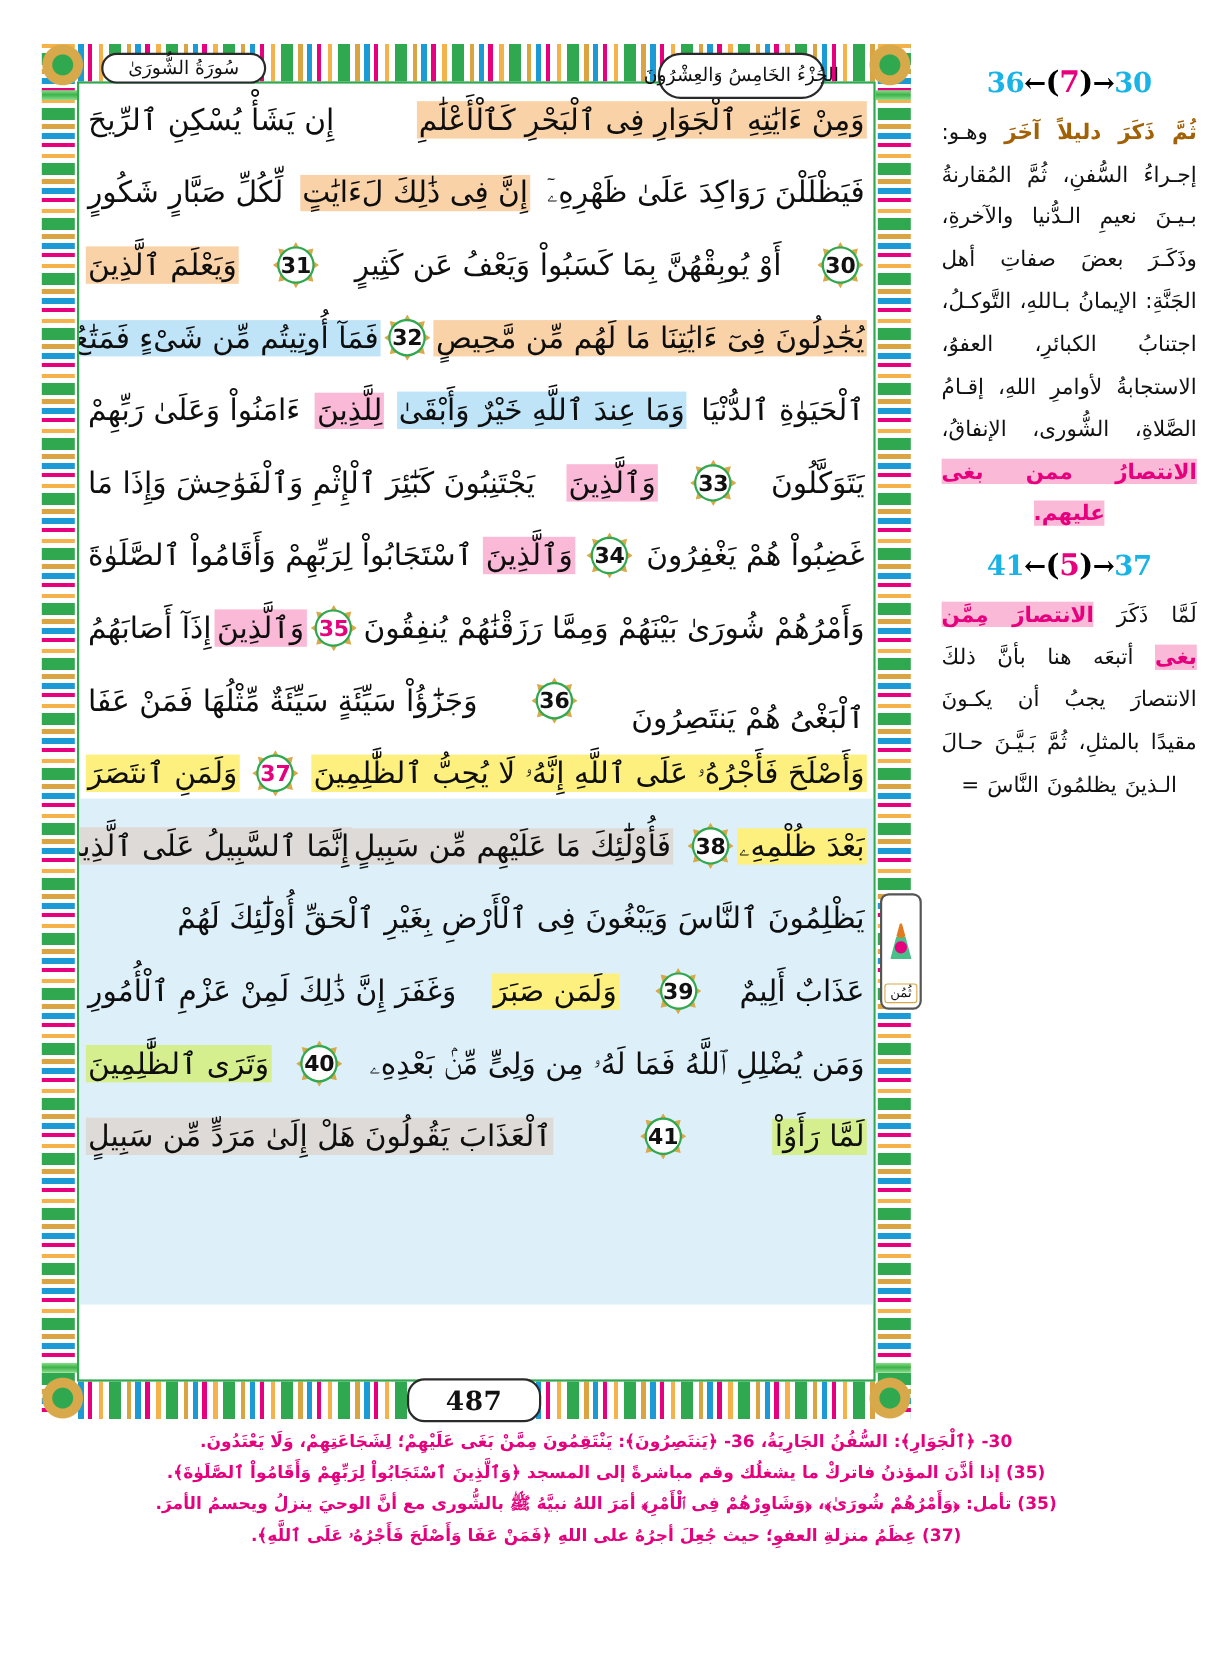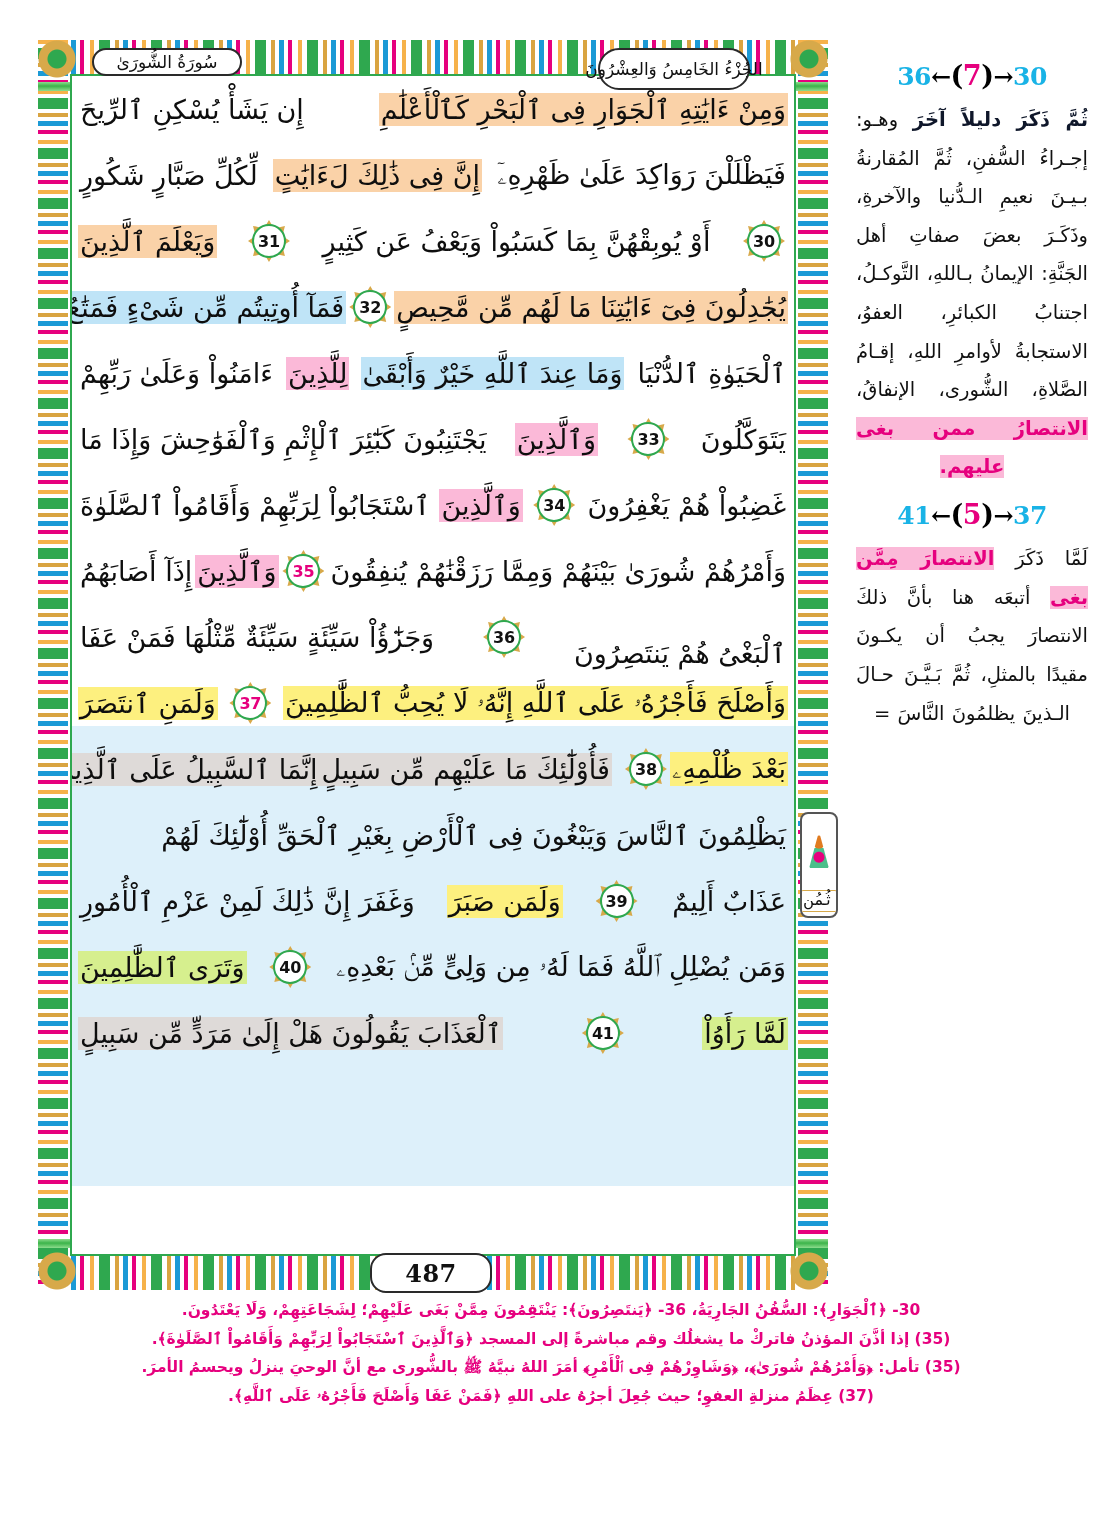--- a/index.html
+++ b/index.html
@@ -47,21 +47,21 @@
     font-family: "DejaVu Sans", "Liberation Sans", sans-serif;
     font-size: 19.5px;
     line-height: 1.98;
     color: #111;
     text-align: justify;
     text-align-last: center;
     direction: rtl;
     margin: 0 0 10px 0;
     word-spacing: 1px;
   }
-  .side-par .hl-green { color: #0f172a; font-weight: bold; }
+  .side-par .hl-green { color: #a16207; font-weight: bold; }
   .side-par .hl-pink  { color: #e6007e; font-weight: bold; }
 
   
   #frame {
     position: absolute;
     left: 38px; top: 40px;
     width: 790px; height: 1250px;
   }
 
   
@@ -192,21 +192,21 @@
   .medal .star {
     position: absolute; inset: 0;
     background: #d7a94a;
     clip-path: polygon(50% 0%, 62% 20%, 88% 14%, 82% 38%, 100% 50%,
                        82% 62%, 88% 86%, 62% 80%, 50% 100%, 38% 80%,
                        12% 86%, 18% 62%, 0% 50%, 18% 38%, 12% 14%, 38% 20%);
   }
   .medal b {
     position: relative; z-index: 3;
     font-family: "DejaVu Sans","Liberation Sans",sans-serif;
-    font-size: 16px; font-weight: bold; color: #111;
+    font-size: 20px; font-weight: bold; color: #111;
     direction: ltr;
   }
   .medal.pinknum b { color: #e6007e; }
 
   
   .rosette {
     display: inline-block;
     width: 17px; height: 17px;
     margin: 0 5px;
     background: #555;
@@ -233,22 +233,22 @@
   #thumn-tab .lamp {
     width: 26px; height: 56px;
     background:
       radial-gradient(circle at 50% 18%, #e07b20 0 6px, transparent 7px),
       radial-gradient(circle at 50% 45%, #e6007e 0 5px, transparent 6px),
       linear-gradient(180deg, transparent 0 28%, #4bbf8a 28% 64%, transparent 64%);
     clip-path: polygon(50% 0%, 62% 20%, 86% 62%, 74% 96%, 26% 96%, 14% 62%, 38% 20%);
     margin-bottom: 2px;
   }
   #thumn-tab .lbl {
-    font-family: Liberation Mono, monospace;
-    font-size: 16px; color: #111; direction: rtl;
+    font-family: Liberation Serif, serif;
+    font-size: 12px; color: #111; direction: rtl;
     border: 1px solid #d7a94a;
     border-radius: 3px;
     padding: 1px 4px;
     background:#fff;
     line-height: 1.15;
   }
 
   
   #footnotes {
     position: absolute;

